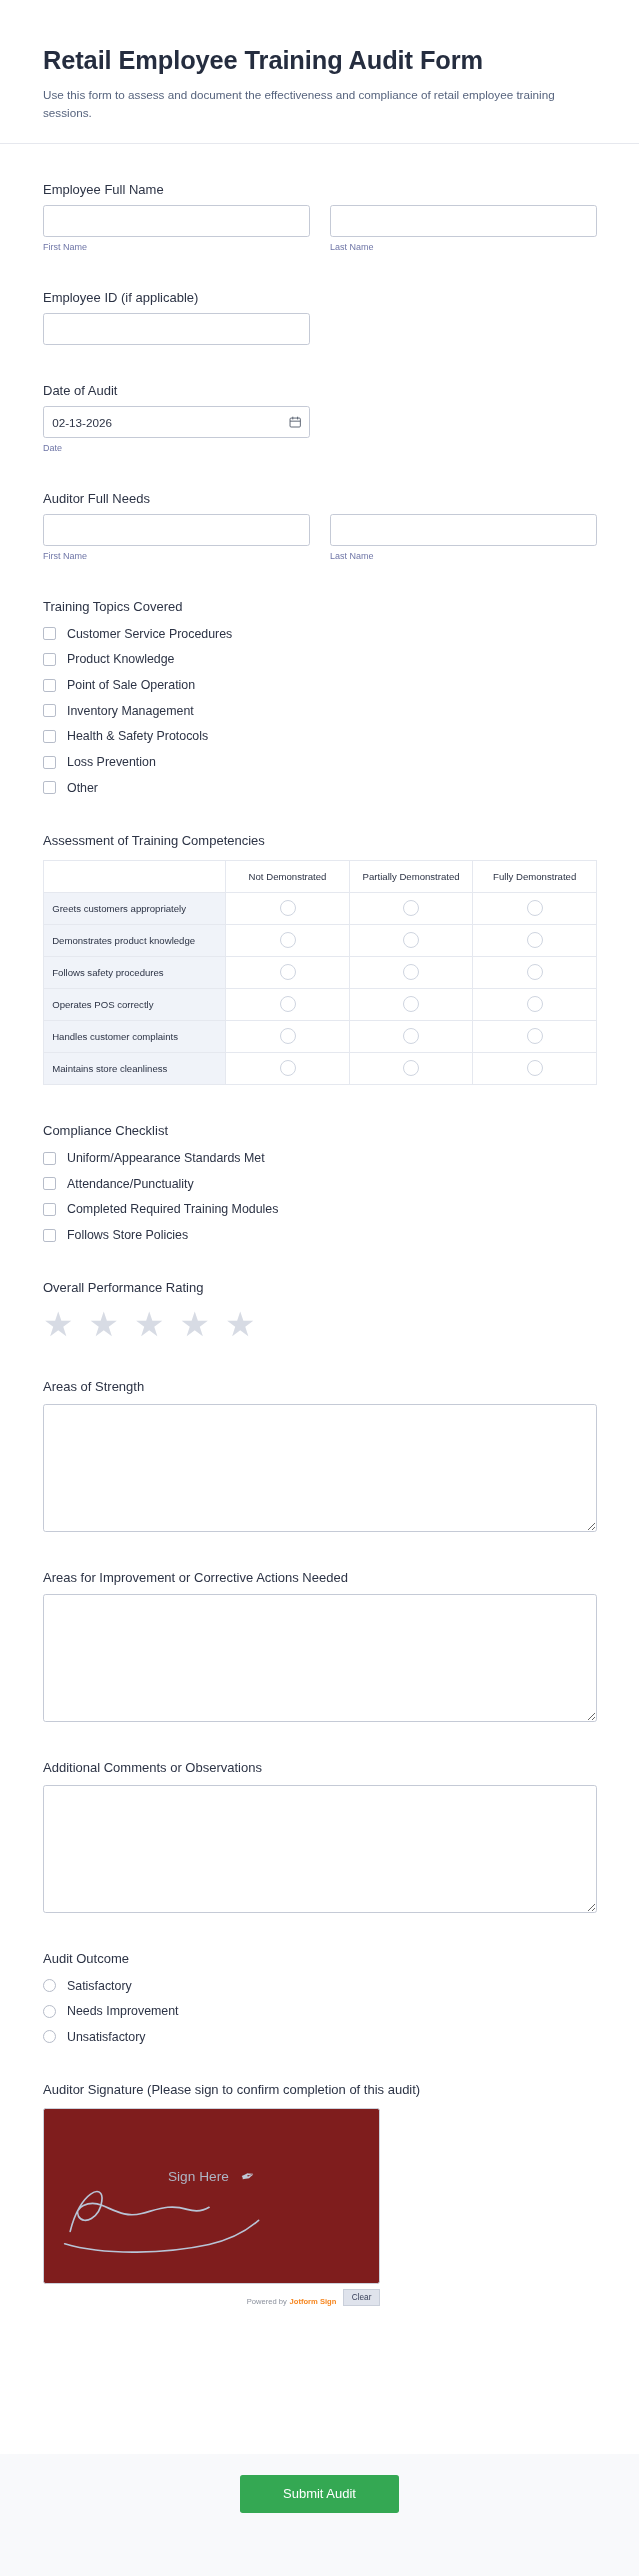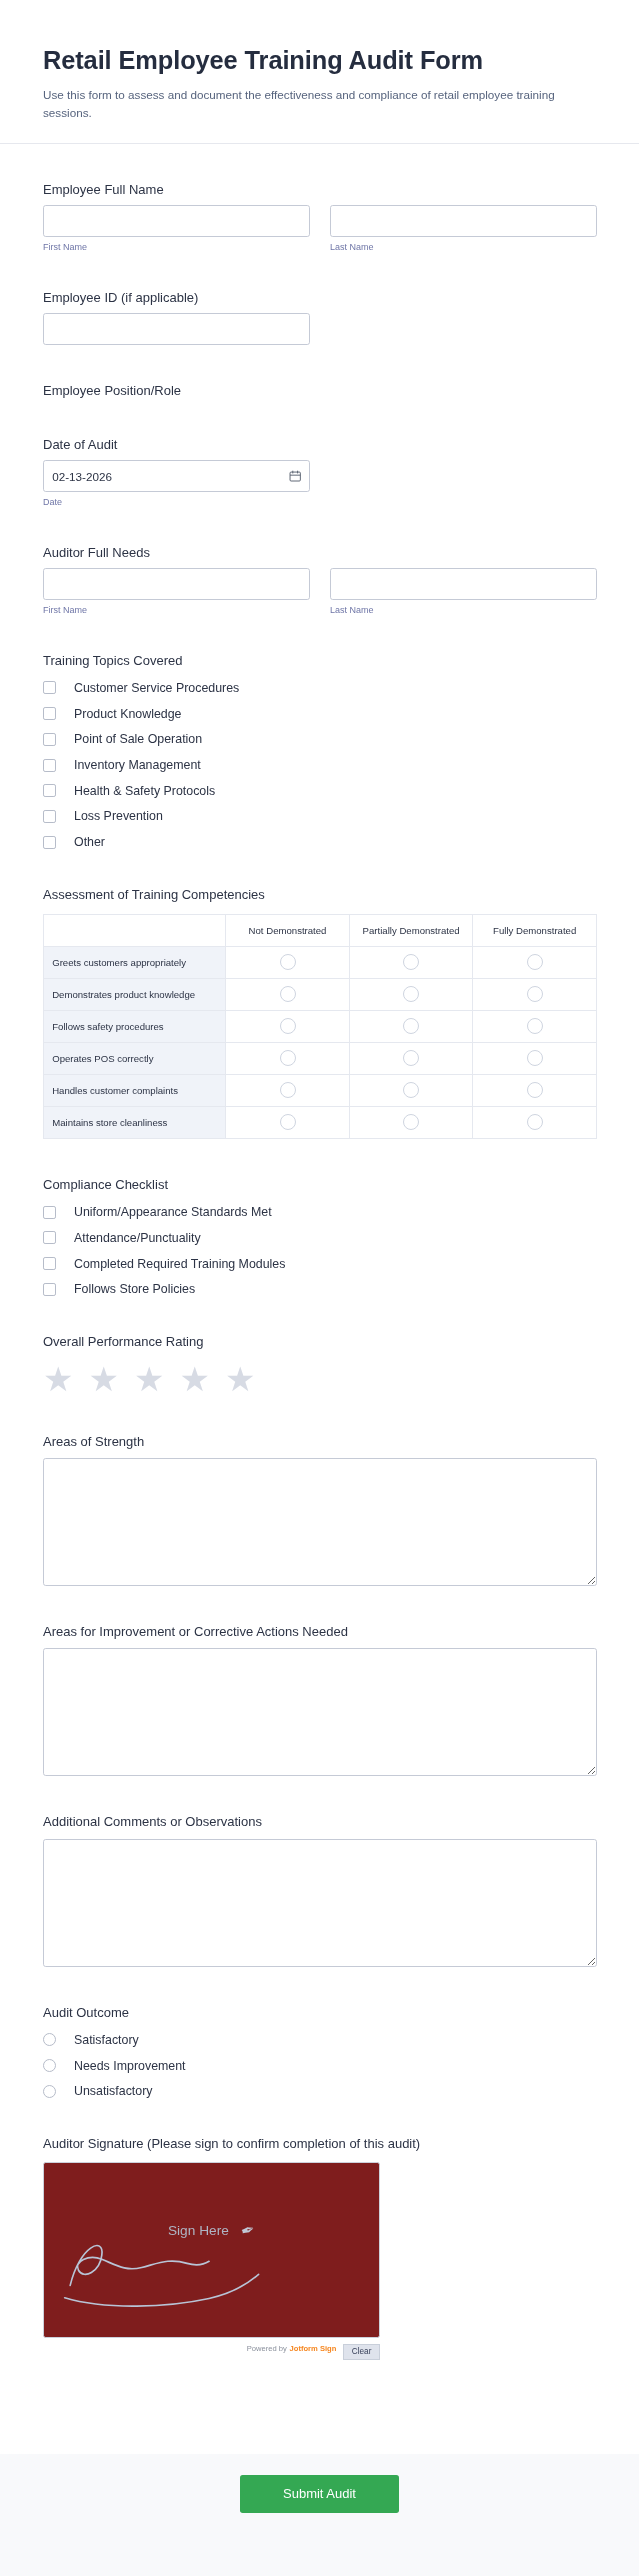--- a/index.html
+++ b/index.html
@@ -33,21 +33,21 @@
   }
   .select .ph { color:#9aa0b0; font-size:11.7px; }
 
   .date-wrap { position:relative; width:267px; margin-top:6.9px; }
   .date-wrap input { padding-right:30px; }
   .cal-icon { position:absolute; right:8.2px; top:9.6px; }
 
   .opt-row { display:flex; align-items:center; margin-top:11.7px; cursor:pointer; width:fit-content; }
   .cb { width:13px; height:13px; border:0.7px solid #b6bcc9; border-radius:2.1px; background:#fff; flex:none; }
   .radio { width:13px; height:13px; border:0.7px solid #b6bcc9; border-radius:50%; background:#fff; flex:none; }
-  .opt-text { margin-left:18px; font-size:12.4px; color:#2c3345; }
+  .opt-text { margin-left:11px; font-size:12.4px; color:#2c3345; }
 
   table.matrix { margin-top:11px; border-collapse:collapse; width:554px; background:#fff;padding-left:44px; }
   .matrix th, .matrix td { border:0.7px solid #e5e8ef; }
   .matrix thead th { height:32px; font-size:9.6px; font-weight:400; color:#2c3345; background:#fff; text-align:center; }
   .matrix tbody th { background:#f0f3f9; font-size:9.6px; font-weight:400; text-align:left; padding:0 8.2px; color:#2c3345; width:183px; height:32px; }
   .matrix td { text-align:center; width:124px; height:32px; }
   .mradio { display:inline-block; width:16px; height:16px; border:1.4px solid #cfd5e0; border-radius:50%; background:#fff; cursor:pointer; }
 
   .stars { margin-top:11px; display:flex; align-items:center; }
   .star { font-size:34px; line-height:1; color:#d7dbe4; margin-right:15px; cursor:pointer; }
@@ -56,21 +56,21 @@
     display:block; width:554px; height:128px; margin-top:8.2px;
     border:0.7px solid #c5cad6; border-radius:2.7px; padding:6.9px 8.2px;
     font-family:inherit; font-size:11.7px; color:#2c3345; resize:both; outline:none;
   }
 
   .sig-box { width:337px; height:176px; border:0.7px solid #ccd1db; border-radius:2.7px; margin-top:9.6px; position:relative; background:#7f1d1d; cursor:crosshair; }
   .sig-hint { position:absolute; top:58px; left:0; right:0; display:flex; justify-content:center; align-items:center; color:#aeb5c4; font-size:13.7px; pointer-events:none; }
   .pen-glyph { margin-left:12.4px; font-size:16.5px; color:#c0c8d6; display:inline-block; transform:rotate(-18deg); }
   .sig-svg { position:absolute; left:0; top:0; pointer-events:none; }
 
-  .sig-footer { width:337px; margin-top:5.5px; display:flex; justify-content:flex-end; align-items:flex-start; font-size:7.6px; color:#8a909c; }
+  .sig-footer { width:337px; margin-top:5.5px; display:flex; justify-content:flex-end; align-items:flex-end; font-size:7.6px; color:#8a909c; }
   .brand { font-weight:700; color:#f6861f; margin-left:2.7px; }
   .clear-btn { margin-left:6.9px; font-size:8.2px; padding:2.7px 7.6px; background:#dfe3ec; border:0.7px solid #c9cfda; border-radius:0; color:#39415a; font-family:inherit; cursor:pointer; }
 
   .footer-band {
     position:absolute; left:0; right:0; bottom:0; height:122px; background:#f8f9fb;
     display:flex; justify-content:center; align-items:flex-start; padding-top:20.6px;
   }
   .submit-btn {
     min-width:159px; height:38px; background:#34a853; border:none; border-radius:2.7px;
     color:#ffffff; font-size:13px; font-weight:500; font-family:inherit; cursor:pointer; padding:0 23.4px;
@@ -100,21 +100,20 @@
   </div>
 
   <div class="field">
     <div class="q-label">Employee ID (if applicable)</div>
     <div class="w-single">
       <input class="text" type="text" style="">
     </div>
   </div>
 
   <div class="field">
-    <div class="q-label">Employee Position/Role</div>
   </div>
 
   <div class="field">
     <div class="q-label">Date of Audit</div>
     <div class="date-wrap">
       <input class="text" type="text" value="02-13-2026" style="">
       <span class="cal-icon">
         <svg width="12.4" height="12.4" viewBox="0 0 18 18">
           <rect x="1.5" y="3" width="15" height="13" rx="1.5" stroke="#5a6270" stroke-width="1.4" fill="none"></rect>
           <line x1="5.5" y1="1" x2="5.5" y2="5" stroke="#5a6270" stroke-width="1.4"></line>

